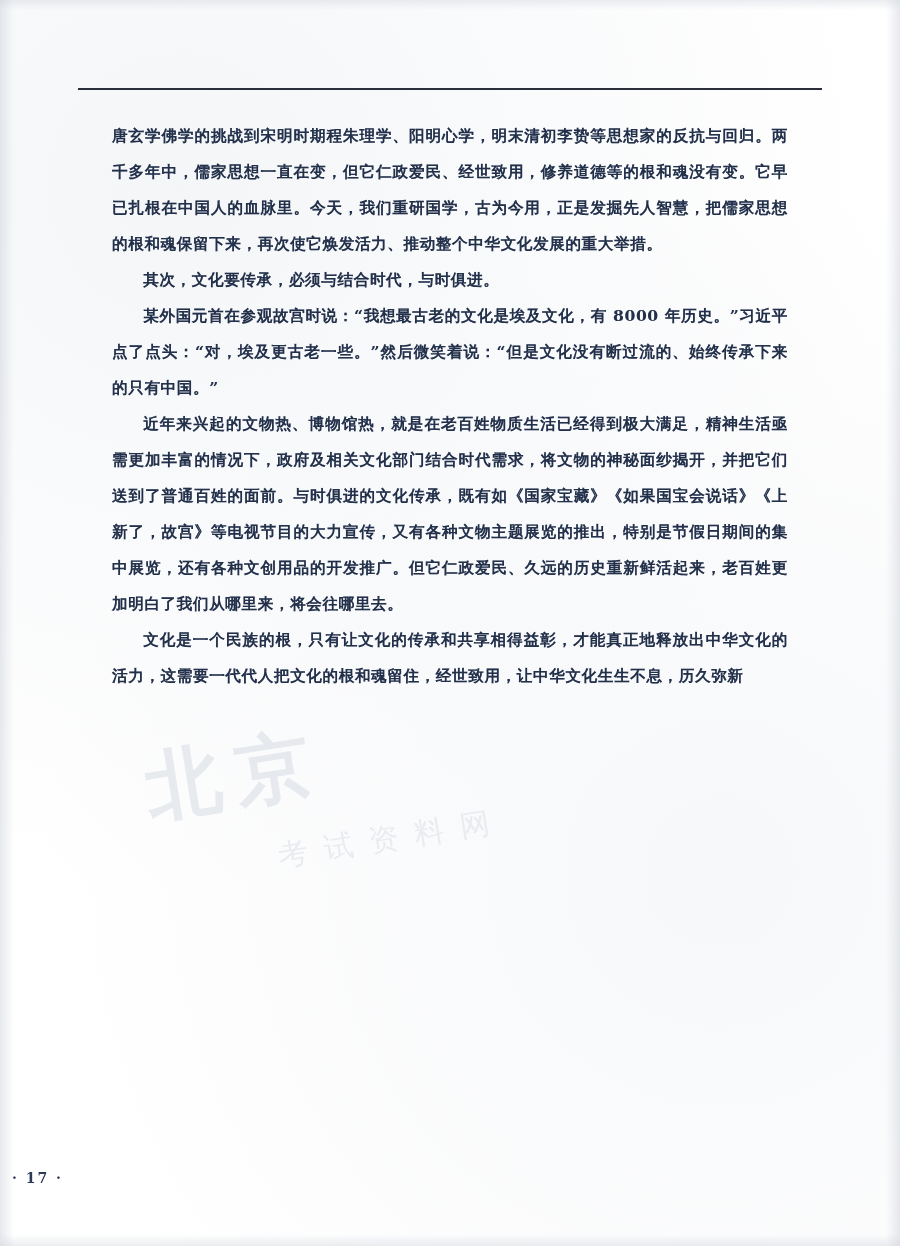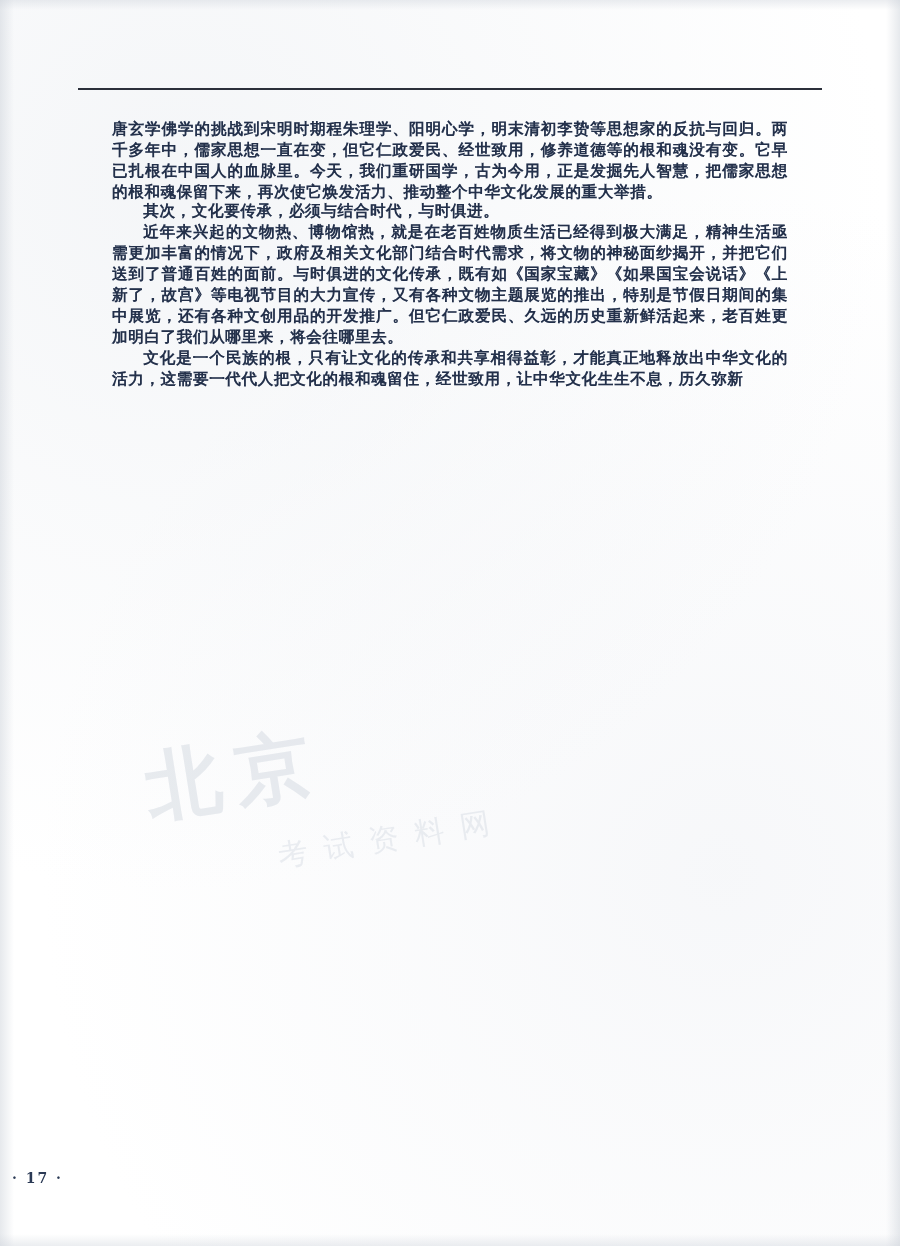--- a/index.html
+++ b/index.html
@@ -36,33 +36,32 @@
   }
   .content {
     position: absolute;
     left: 112px;
     top: 118px;
     width: 676px;
   }
   .para {
     font-family: "DejaVu Serif", serif;
     font-size: 15.6px;
-    line-height: 21px;
+    line-height: 36px;
     color: #23304a;
     text-align: justify;
     text-justify: inter-character;
     letter-spacing: 0.6px;
     margin: 0;
     white-space: pre-wrap;
     font-weight: 600;
     text-shadow: 0 0 0.6px rgba(40,60,100,0.35);
   }
   .para.indent {
     text-indent: 2em;
-    font-family: Liberation Mono, monospace;
   }
   
   .watermark {
     position: absolute;
     left: 150px;
     top: 690px;
     width: 620px;
     height: 200px;
     pointer-events: none;
     opacity: 0.30;
@@ -133,20 +132,21 @@
   <div class="edge-shadow-left"></div>
   <div class="edge-shadow-right"></div>
   <div class="edge-shadow-top"></div>
   <div class="edge-shadow-bottom"></div>
 
   <div class="header-rule"></div>
 
   <div class="content">
     <p class="para">唐玄学佛学的挑战到宋明时期程朱理学、阳明心学，明末清初李贽等思想家的反抗与回归。两千多年中，儒家思想一直在变，但它仁政爱民、经世致用，修养道德等的根和魂没有变。它早已扎根在中国人的血脉里。今天，我们重研国学，古为今用，正是发掘先人智慧，把儒家思想的根和魂保留下来，再次使它焕发活力、推动整个中华文化发展的重大举措。</p>
     <p class="para indent">其次，文化要传承，必须与结合时代，与时俱进。</p>
+    <p class="para indent">某外国元首在参观故宫时说：“我想最古老的文化是埃及文化，有 8000 年历史。”习近平点了点头：“对，埃及更古老一些。”然后微笑着说：“但是文化没有断过流的、始终传承下来的只有中国。”</p>
     <p class="para indent">近年来兴起的文物热、博物馆热，就是在老百姓物质生活已经得到极大满足，精神生活亟需更加丰富的情况下，政府及相关文化部门结合时代需求，将文物的神秘面纱揭开，并把它们送到了普通百姓的面前。与时俱进的文化传承，既有如《国家宝藏》《如果国宝会说话》《上新了，故宫》等电视节目的大力宣传，又有各种文物主题展览的推出，特别是节假日期间的集中展览，还有各种文创用品的开发推广。但它仁政爱民、久远的历史重新鲜活起来，老百姓更加明白了我们从哪里来，将会往哪里去。</p>
     <p class="para indent">文化是一个民族的根，只有让文化的传承和共享相得益彰，才能真正地释放出中华文化的活力，这需要一代代人把文化的根和魂留住，经世致用，让中华文化生生不息，历久弥新</p>
   </div>
 
   <div class="watermark">
     <div class="watermark-text">北京</div>
     <div class="watermark-sub">考试资料网</div>
   </div>
 
   <div class="footer">

